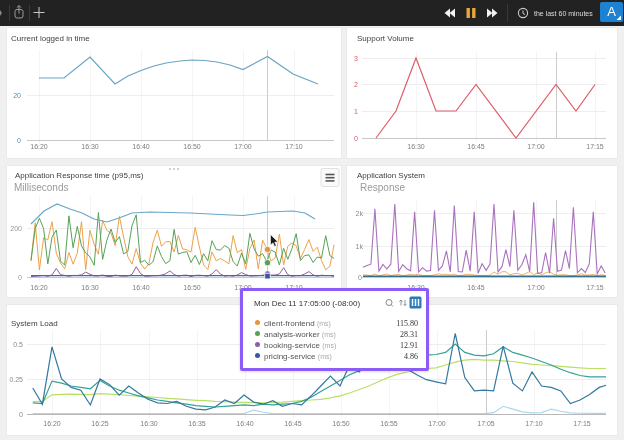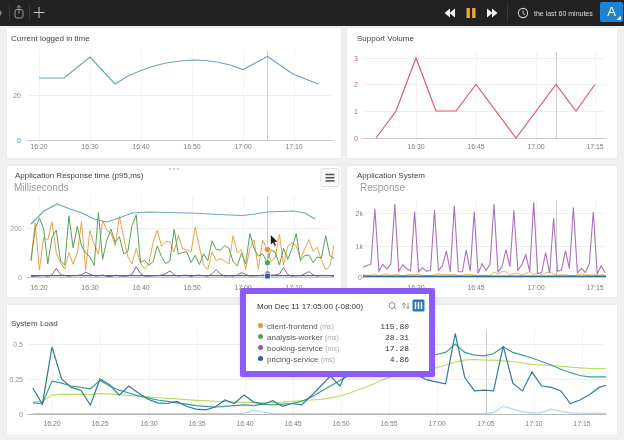--- a/index.html
+++ b/index.html
@@ -2,25 +2,25 @@
 <html><head><meta charset="utf-8"><style>
 html,body{margin:0;padding:0;width:624px;height:440px;background:#f0f0f0;
 font-family:"Liberation Sans",sans-serif;overflow:hidden;position:relative}
 .panel{position:absolute;background:#fff;box-shadow:0 0 0 0.5px #e3e3e3}
 .ptitle{position:absolute;font-size:8px;color:#3c3f44;white-space:nowrap}
 .psub{position:absolute;font-size:10px;color:#9a9a9a;white-space:nowrap}
 #bar{position:absolute;left:0;top:0;width:624px;height:26px;background:#222}
 #avatar{position:absolute;left:600px;top:2px;width:23px;height:20px;background:#1d82d2;
 border-radius:2px;color:#fff;font-size:13px;text-align:center;line-height:20px}
 #tooltip{position:absolute;left:240px;top:288px;width:183px;height:77px;background:#fff;
-border:6px solid #8b5cf6;border-radius:2px;box-shadow:0 1px 3px rgba(0,0,0,0.15);z-index:5}
+border:3px solid #8b5cf6;border-radius:2px;box-shadow:0 1px 3px rgba(0,0,0,0.15);z-index:5}
 .ttrow{position:absolute;left:12px;font-size:8px;color:#555;white-space:nowrap}
 .ttdot{display:inline-block;width:5px;height:5px;border-radius:3px;margin-right:4px;
 vertical-align:1px}
-.ttval{position:absolute;right:20px;font-family:Liberation Mono, monospace;
+.ttval{position:absolute;right:8px;font-family:Liberation Serif, serif;
 font-size:8px;color:#333}
 .xs{font-size:7px;color:#aaa}
 </style></head><body style="filter:blur(0.3px)">
 <div id="bar"></div>
 <div class="panel" style="left:7px;top:28px;width:334px;height:130px"></div>
 <div class="panel" style="left:347px;top:28px;width:270px;height:130px"></div>
 <div class="panel" style="left:7px;top:166px;width:334px;height:131px"></div>
 <div class="panel" style="left:347px;top:166px;width:270px;height:131px"></div>
 <div class="panel" style="left:7px;top:305px;width:610px;height:130px"></div>
 
@@ -228,21 +228,21 @@
         <line x1="169.5" y1="8" x2="169.5" y2="15"></line>
 <line x1="172.5" y1="8" x2="172.5" y2="15"></line>
         <line x1="175.5" y1="8" x2="175.5" y2="15"></line>
       </g>
 </svg>
 <div class="ttrow" style="top:28px"><span class="ttdot" style="background:#e8943c"></span>client-frontend <span class="xs">(ms)</span></div>
 <div class="ttval" style="top:28px">115.80</div>
 <div class="ttrow" style="top:39px"><span class="ttdot" style="background:#57a157"></span>analysis-worker <span class="xs">(ms)</span></div>
 <div class="ttval" style="top:39px">28.31</div>
 <div class="ttrow" style="top:50px"><span class="ttdot" style="background:#8d5fa0"></span>booking-service <span class="xs">(ms)</span></div>
-<div class="ttval" style="top:50px">17.28</div>
+<div class="ttval" style="top:50px">12.91</div>
 <div class="ttrow" style="top:61px"><span class="ttdot" style="background:#3558a8"></span>pricing-service <span class="xs">(ms)</span></div>
 <div class="ttval" style="top:61px">4.86</div>
 </div>
 <div id="avatar">A<svg width="23" height="20" style="position:absolute;left:0;top:0">
       <path d="M21 18 L21 13.5 L16.5 18 Z" fill="#fff"></path>
     </svg></div>
 <svg width="12" height="16" style="position:absolute;left:269px;top:233.5px;z-index:8">
 <path d="M1.5 0.5 L1.5 11 L4 8.9 L5.6 12.4 L7.3 11.6 L5.7 8.2 L9 8 Z" fill="#1a1a1a" stroke="#fff" stroke-width="0.6"></path>
 </svg>
 

